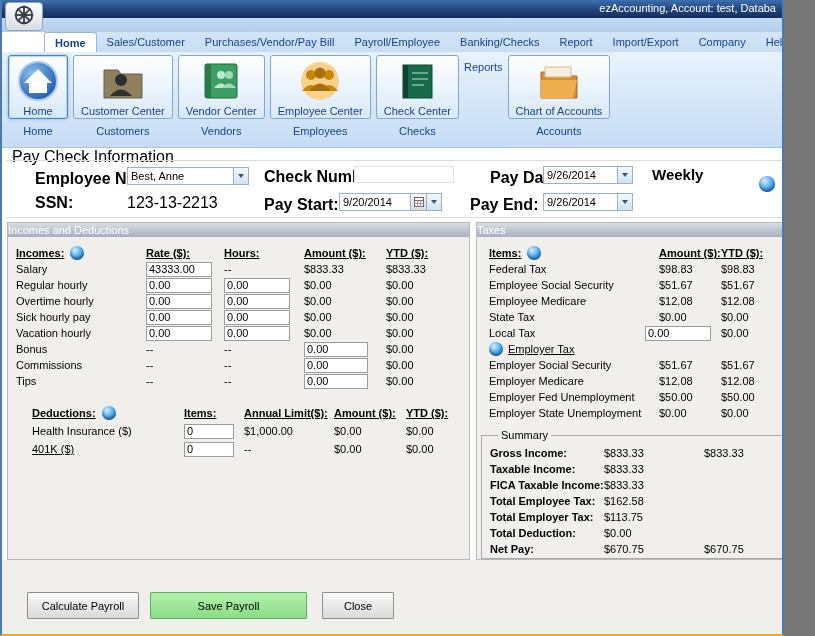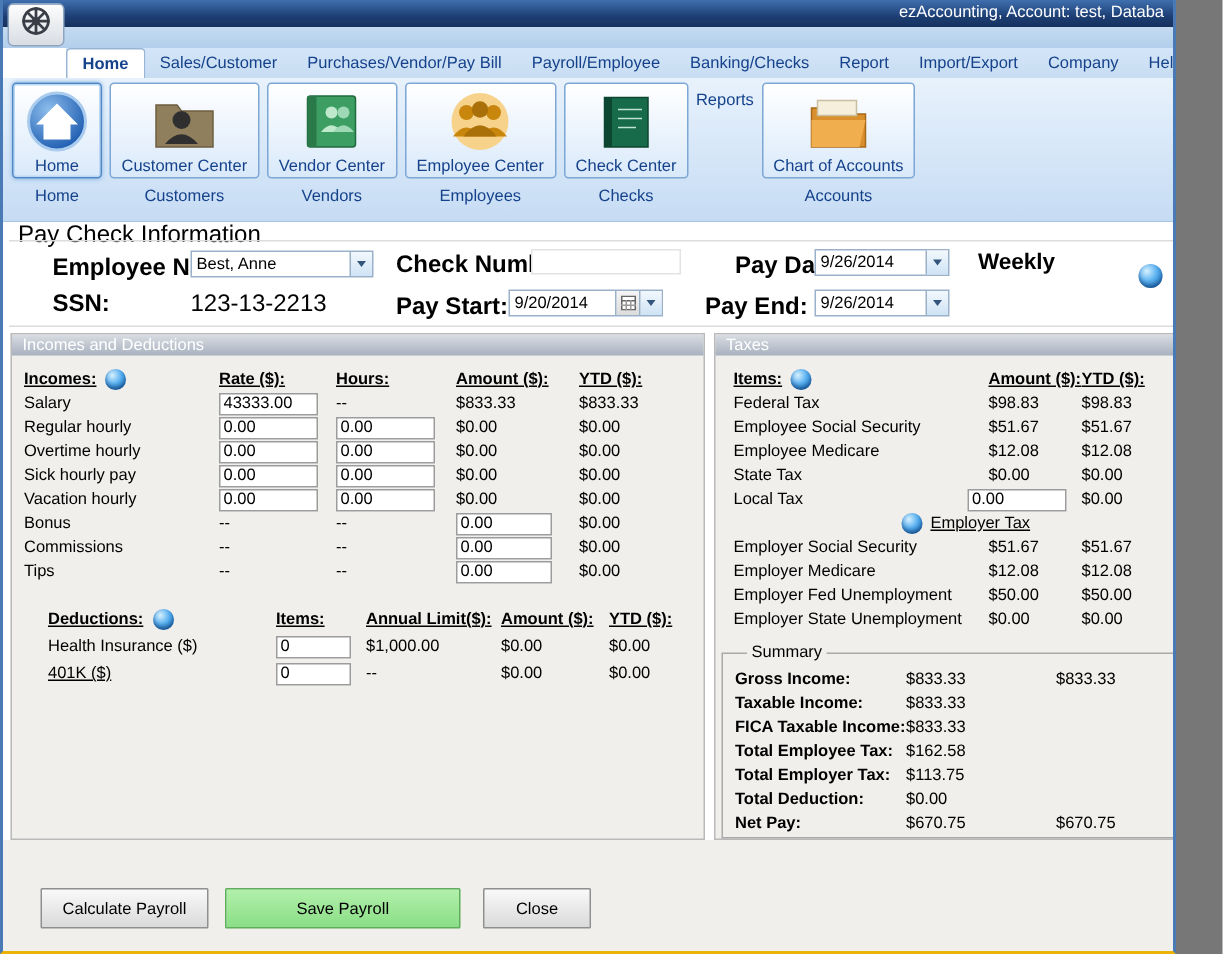--- a/index.html
+++ b/index.html
@@ -40,21 +40,21 @@
 .combo{position:absolute;height:18px;background:#fff;border:1px solid #9ab1c9;display:flex;align-items:stretch}
 .combo-text{flex:1;font-size:11px;padding:2px 0 0 3px;white-space:nowrap;overflow:hidden}
 .combo-arrow{width:15px;border-left:1px solid #9ab1c9;background:linear-gradient(#f2f8fd,#cfe3f5);
   display:flex;align-items:center;justify-content:center}
 .combo-arrow::after{content:"";border-left:3px solid transparent;border-right:3px solid transparent;border-top:4px solid #34567e}
 .calbtn{width:16px;border-left:1px solid #9ab1c9;background:linear-gradient(#f5f5f5,#dcdcdc);
   display:flex;align-items:center;justify-content:center}
 .textbox{position:absolute;height:17px;border:1px solid #e3e3e3;background:#fff;font-size:11px;font-family:inherit;padding:0 2px}
 
 .panel{position:absolute;background:#f0efec;border:1px solid #b9b9b9}
-.panel-hdr{height:14px;background:linear-gradient(#d9dde3,#a8b1bf);color:#fff;font-size:11px;line-height:14px;padding-left:7px}
+.panel-hdr{height:14px;background:linear-gradient(#d9dde3,#a8b1bf);color:#fff;font-size:11px;line-height:14px;}
 
 .grid{position:absolute;display:grid;font-size:11px;color:#000}
 .grid>span{display:flex;align-items:center;height:16px;white-space:nowrap}
 .igrid{grid-template-columns:130px 78px 80px 82px 70px;grid-auto-rows:16px}
 .dgrid{grid-template-columns:152px 60px 90px 72px 70px;grid-auto-rows:18px}
 .tgrid{grid-template-columns:170px 62px 78px;grid-auto-rows:16px}
 .sgrid{grid-template-columns:114px 100px 95px;grid-auto-rows:16px}
 input.gin{height:15px;width:66px;border:1px solid #9c9c9c;background:#fff;font-size:11px;font-family:inherit;padding:0 2px}
 input.gin.w50{width:50px}
 input.gin.w64{width:64px}
@@ -399,21 +399,21 @@
       <span>State Tax</span>
       <span>$0.00</span>
       <span>$0.00</span>
 
       <span>Local Tax</span>
       <span style="margin-left:-14px">
           <input class="gin" value="0.00" style="">
         </span>
       <span>$0.00</span>
 
-      <span style="grid-column:1/4;justify-content:center">
+      <span style="grid-column:1/4;">
         <i class="globe" style="margin:0 5px 0 0"></i>
         <span class="u">Employer Tax</span>
       </span>
 
       <span>Employer Social Security</span>
       <span>$51.67</span>
       <span>$51.67</span>
 
       <span>Employer Medicare</span>
       <span>$12.08</span>

